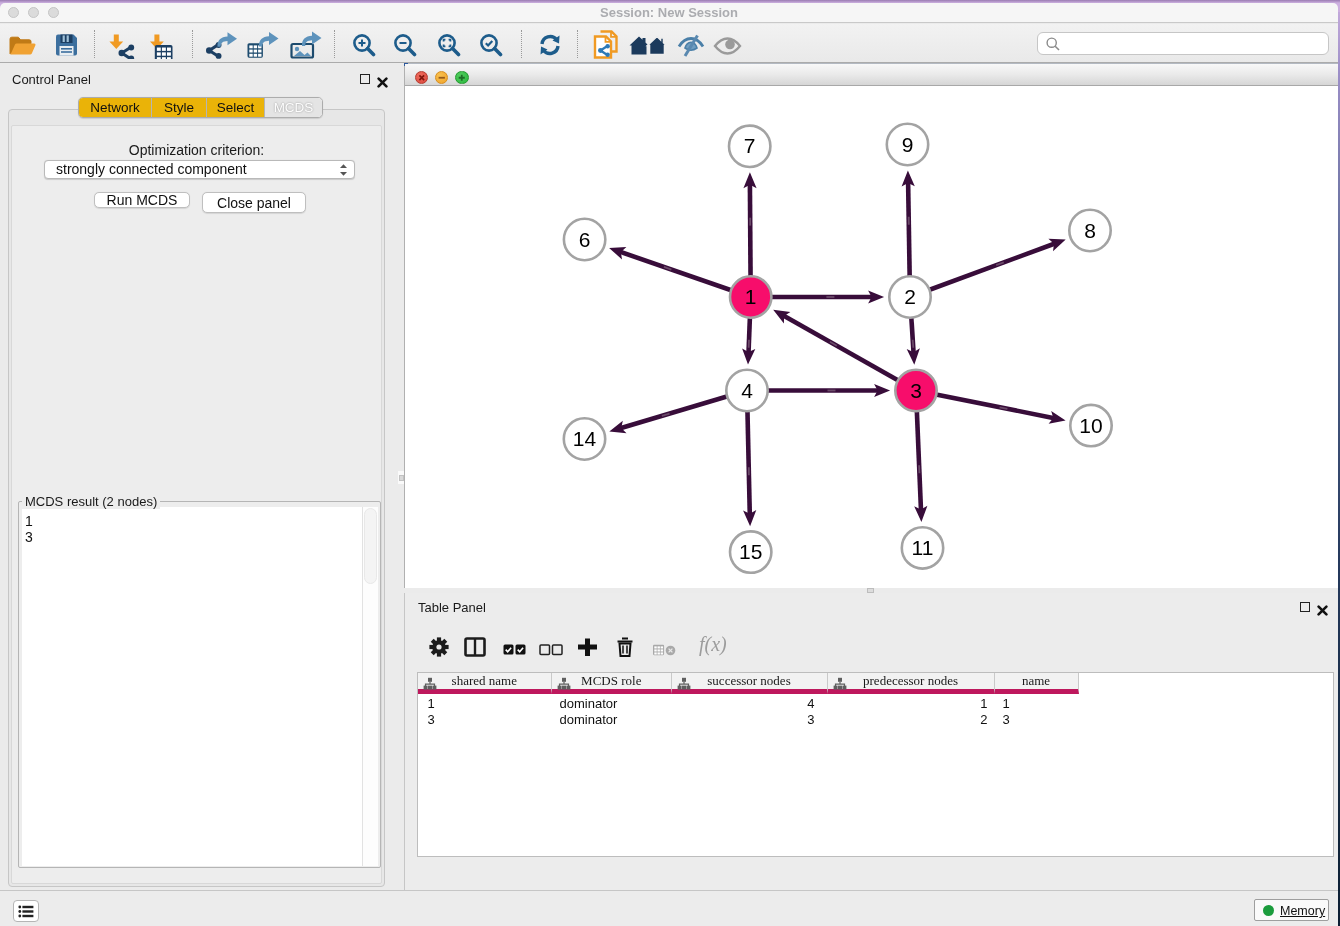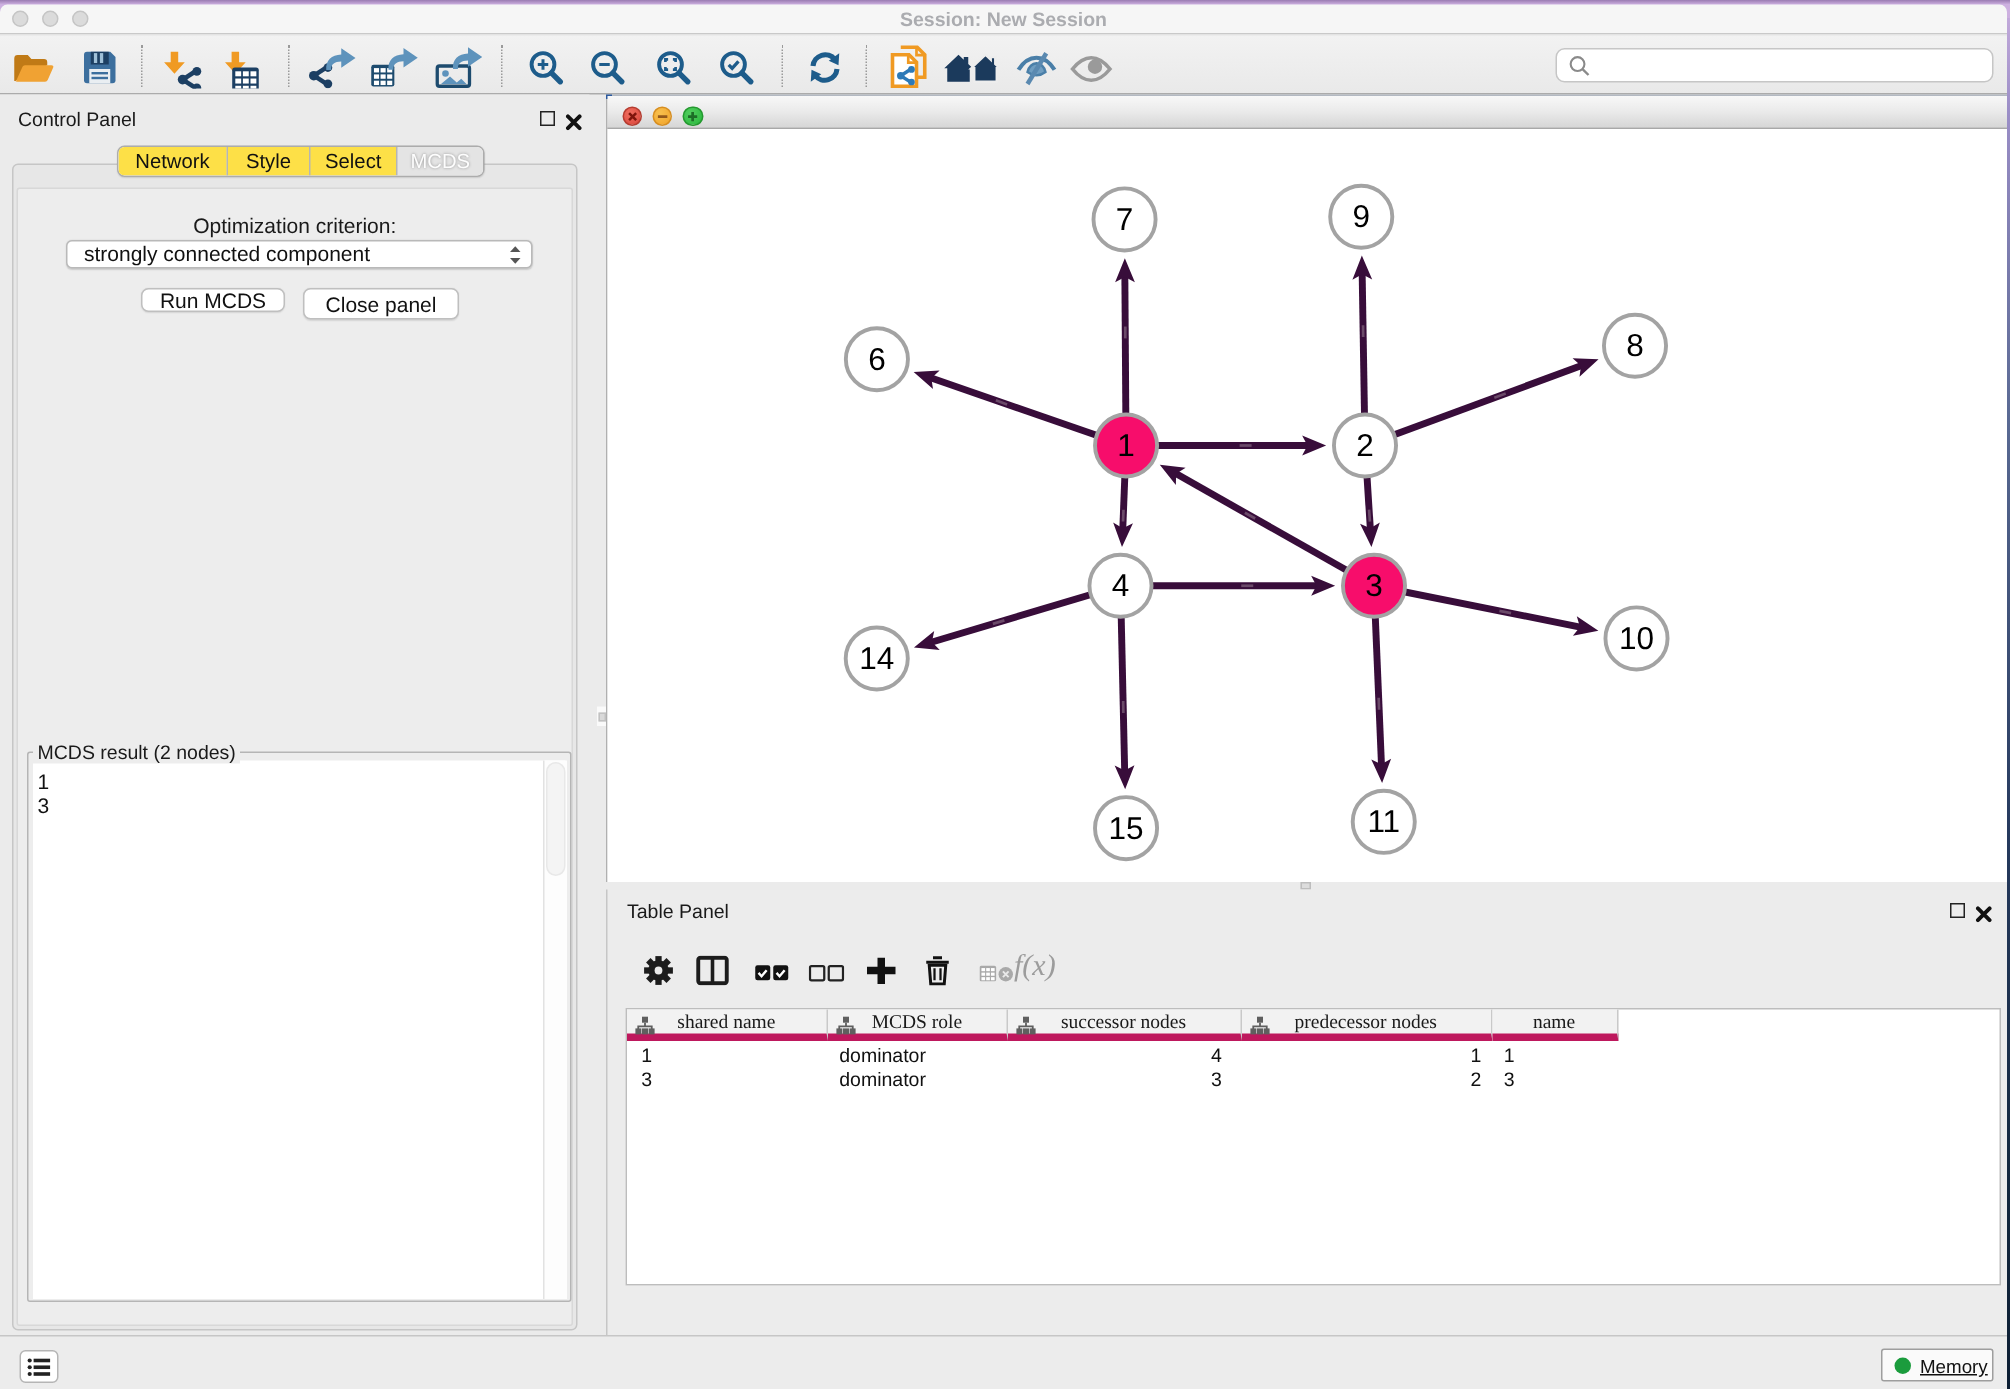--- a/index.html
+++ b/index.html
@@ -1,19 +1,19 @@
 <!DOCTYPE html>
 <html><head><meta charset="utf-8"><style>
 * { margin:0; padding:0; box-sizing:border-box; }
 html,body { width:1340px; height:926px; overflow:hidden; }
 body { font-family:"Liberation Sans", sans-serif; background:#ebebeb; position:relative; }
 .abs { position:absolute; }
 .vsep { position:absolute; top:6px; height:28px; width:1px; border-left:1px dotted #9a9a9a; }
 .segwrap { position:absolute; display:flex; border:1px solid #acacac; border-radius:5px; overflow:hidden; background:#fff; font-size:13.5px; color:#111; box-shadow:0 0.5px 1px rgba(0,0,0,0.12); }
-.seg { display:flex; align-items:center; justify-content:center; border-left:1px solid #b5b5b5; background:#fde047; height:100%; }
+.seg { display:flex; align-items:center; justify-content:center; border-left:1px solid #b5b5b5; background:#eab308; height:100%; }
 .seg.dis { background:#e4e4e4; color:#fdfdfd; text-shadow:0 0 2px #8f8f8f; }
 .th { position:absolute; top:0; height:21px; background:#f2f2f2; border-right:1px solid #c9c9c9; border-bottom:5px solid #be185d; display:flex; align-items:center; justify-content:center; font-size:13px; color:#1a1a1a;font-family:Liberation Serif, serif; }
 .thico { position:absolute; left:5px; top:4px; }
 .tr { position:absolute; left:0; width:100%; height:15.5px; font-size:13px; color:#111; }
 .td { position:absolute; top:0; line-height:15.5px; }
 .tdr { text-align:right; }
 .btn { position:absolute; background:#fff; border:1px solid #bfbfbf; border-radius:5px; font-size:14px; color:#111; display:flex; align-items:center; justify-content:center; box-shadow:0 0.5px 1px rgba(0,0,0,0.1); }
 </style></head>
 <body>
 
@@ -362,21 +362,21 @@
           <rect x="1.8" y="6.4" width="3.4" height="2.9" fill="#fff"></rect>
           <rect x="6.2" y="6.4" width="3.4" height="2.9" fill="#fff"></rect>
           <rect x="10.600000000000001" y="6.4" width="3.4" height="2.9" fill="#fff"></rect>
           <rect x="1.8" y="10.600000000000001" width="3.4" height="2.9" fill="#fff"></rect>
           <rect x="6.2" y="10.600000000000001" width="3.4" height="2.9" fill="#fff"></rect>
           <rect x="10.600000000000001" y="10.600000000000001" width="3.4" height="2.9" fill="#fff"></rect>
         </g>
         <circle cx="17.5" cy="6.5" r="4.8" fill="#a9a9a9"></circle>
         <path d="M15.6 4.6 l3.8 3.8 M19.4 4.6 l-3.8 3.8" stroke="#e9e9e9" stroke-width="1.3"></path>
       </svg></div>
-  <div class="abs" style="left:271px;top:40px;font-family:'Liberation Serif',serif;font-style:italic;font-size:20px;color:#9c9c9c;">f(x)</div>
+  <div class="abs" style="left:294px;top:40px;font-family:'Liberation Serif',serif;font-style:italic;font-size:20px;color:#9c9c9c;">f(x)</div>
 
   <div class="abs" style="left:11.5px;top:79px;width:917px;height:185px;background:#fff;border:1px solid #bdbdbd;">
     <div class="abs" style="left:0;top:0;width:915px;height:23px;position:relative;">
         <div class="th" style="left:0px;width:134.5px;">
           <span class="thico"><svg width="14" height="13" viewBox="0 0 14 13" style="">
               <g fill="#5f5f5f" stroke="#5f5f5f">
 <rect x="5" y="0.8" width="4" height="4" stroke="none"></rect>
 <path d="M7 4.8 v2.4 M2.5 9.5 v-2.3 h9 v2.3" fill="none" stroke-width="1.2"></path>
 <rect x="0.6" y="8.6" width="4" height="4" stroke="none"></rect>
                 <rect x="5" y="8.6" width="4" height="4" stroke="none"></rect>

